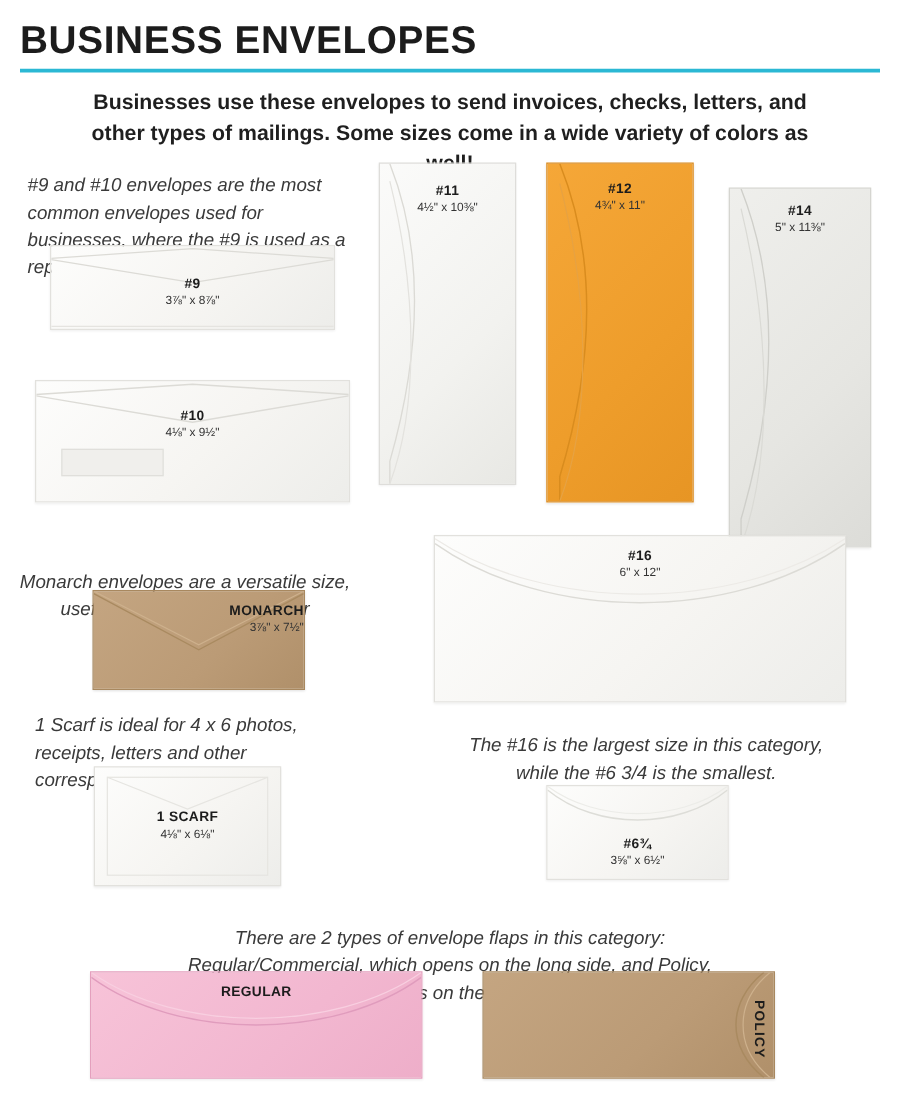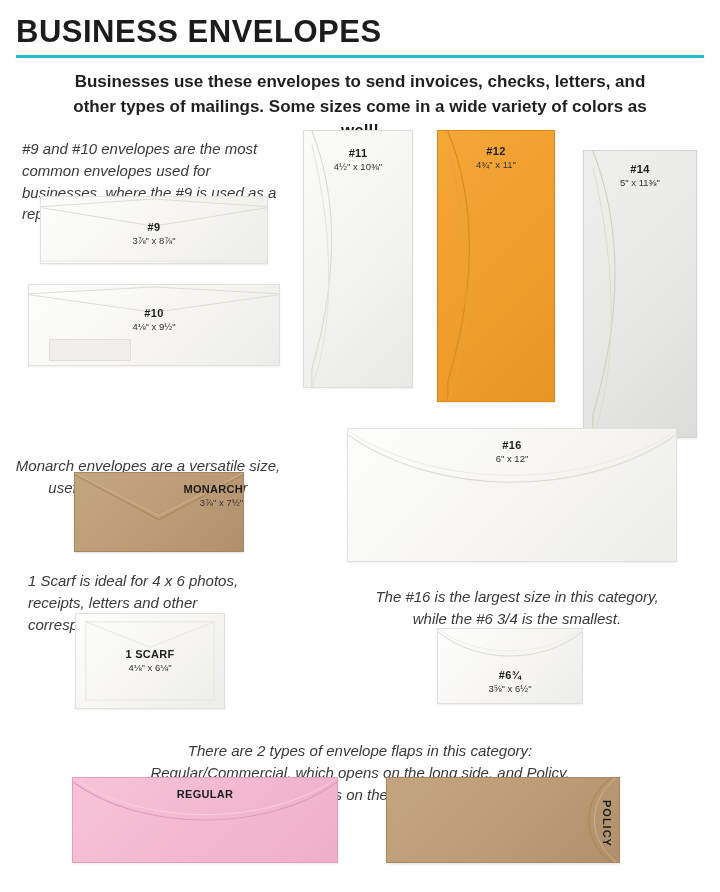--- a/index.html
+++ b/index.html
@@ -163,21 +163,21 @@
     <path d="M0,10 L114,2 L228,10" fill="none" stroke="#dcdbd6" stroke-width="1"></path>
     <path d="M0,11 L114,30 L228,11" fill="none" stroke="#dcdbd6" stroke-width="1"></path>
     <path d="M0,66 L228,66" fill="none" stroke="#e5e4e0" stroke-width="1"></path>
   </svg>
   <div class="label" style="top:24px;">
     <div class="name">#9</div>
     <div class="dims">3⅞" x 8⅞"</div>
   </div>
 </div>
 
-<div class="env paper-white" style="left:28px; top:284px; width:252px; height:82px;">
+<div class="env paper-white" style="left:28px; top:304px; width:252px; height:98px;">
   <svg class="seam" viewBox="0 0 252 82" preserveAspectRatio="none">
     <path d="M0,9 L126,2 L252,9" fill="none" stroke="#dcdbd6" stroke-width="1"></path>
     <path d="M0,10 L126,28 L252,10" fill="none" stroke="#dcdbd6" stroke-width="1"></path>
   </svg>
   <div class="window" style="left:20px; top:54px; width:80px; height:20px;"></div>
   <div class="label" style="top:22px;">
     <div class="name">#10</div>
     <div class="dims">4⅛" x 9½"</div>
   </div>
 </div>

